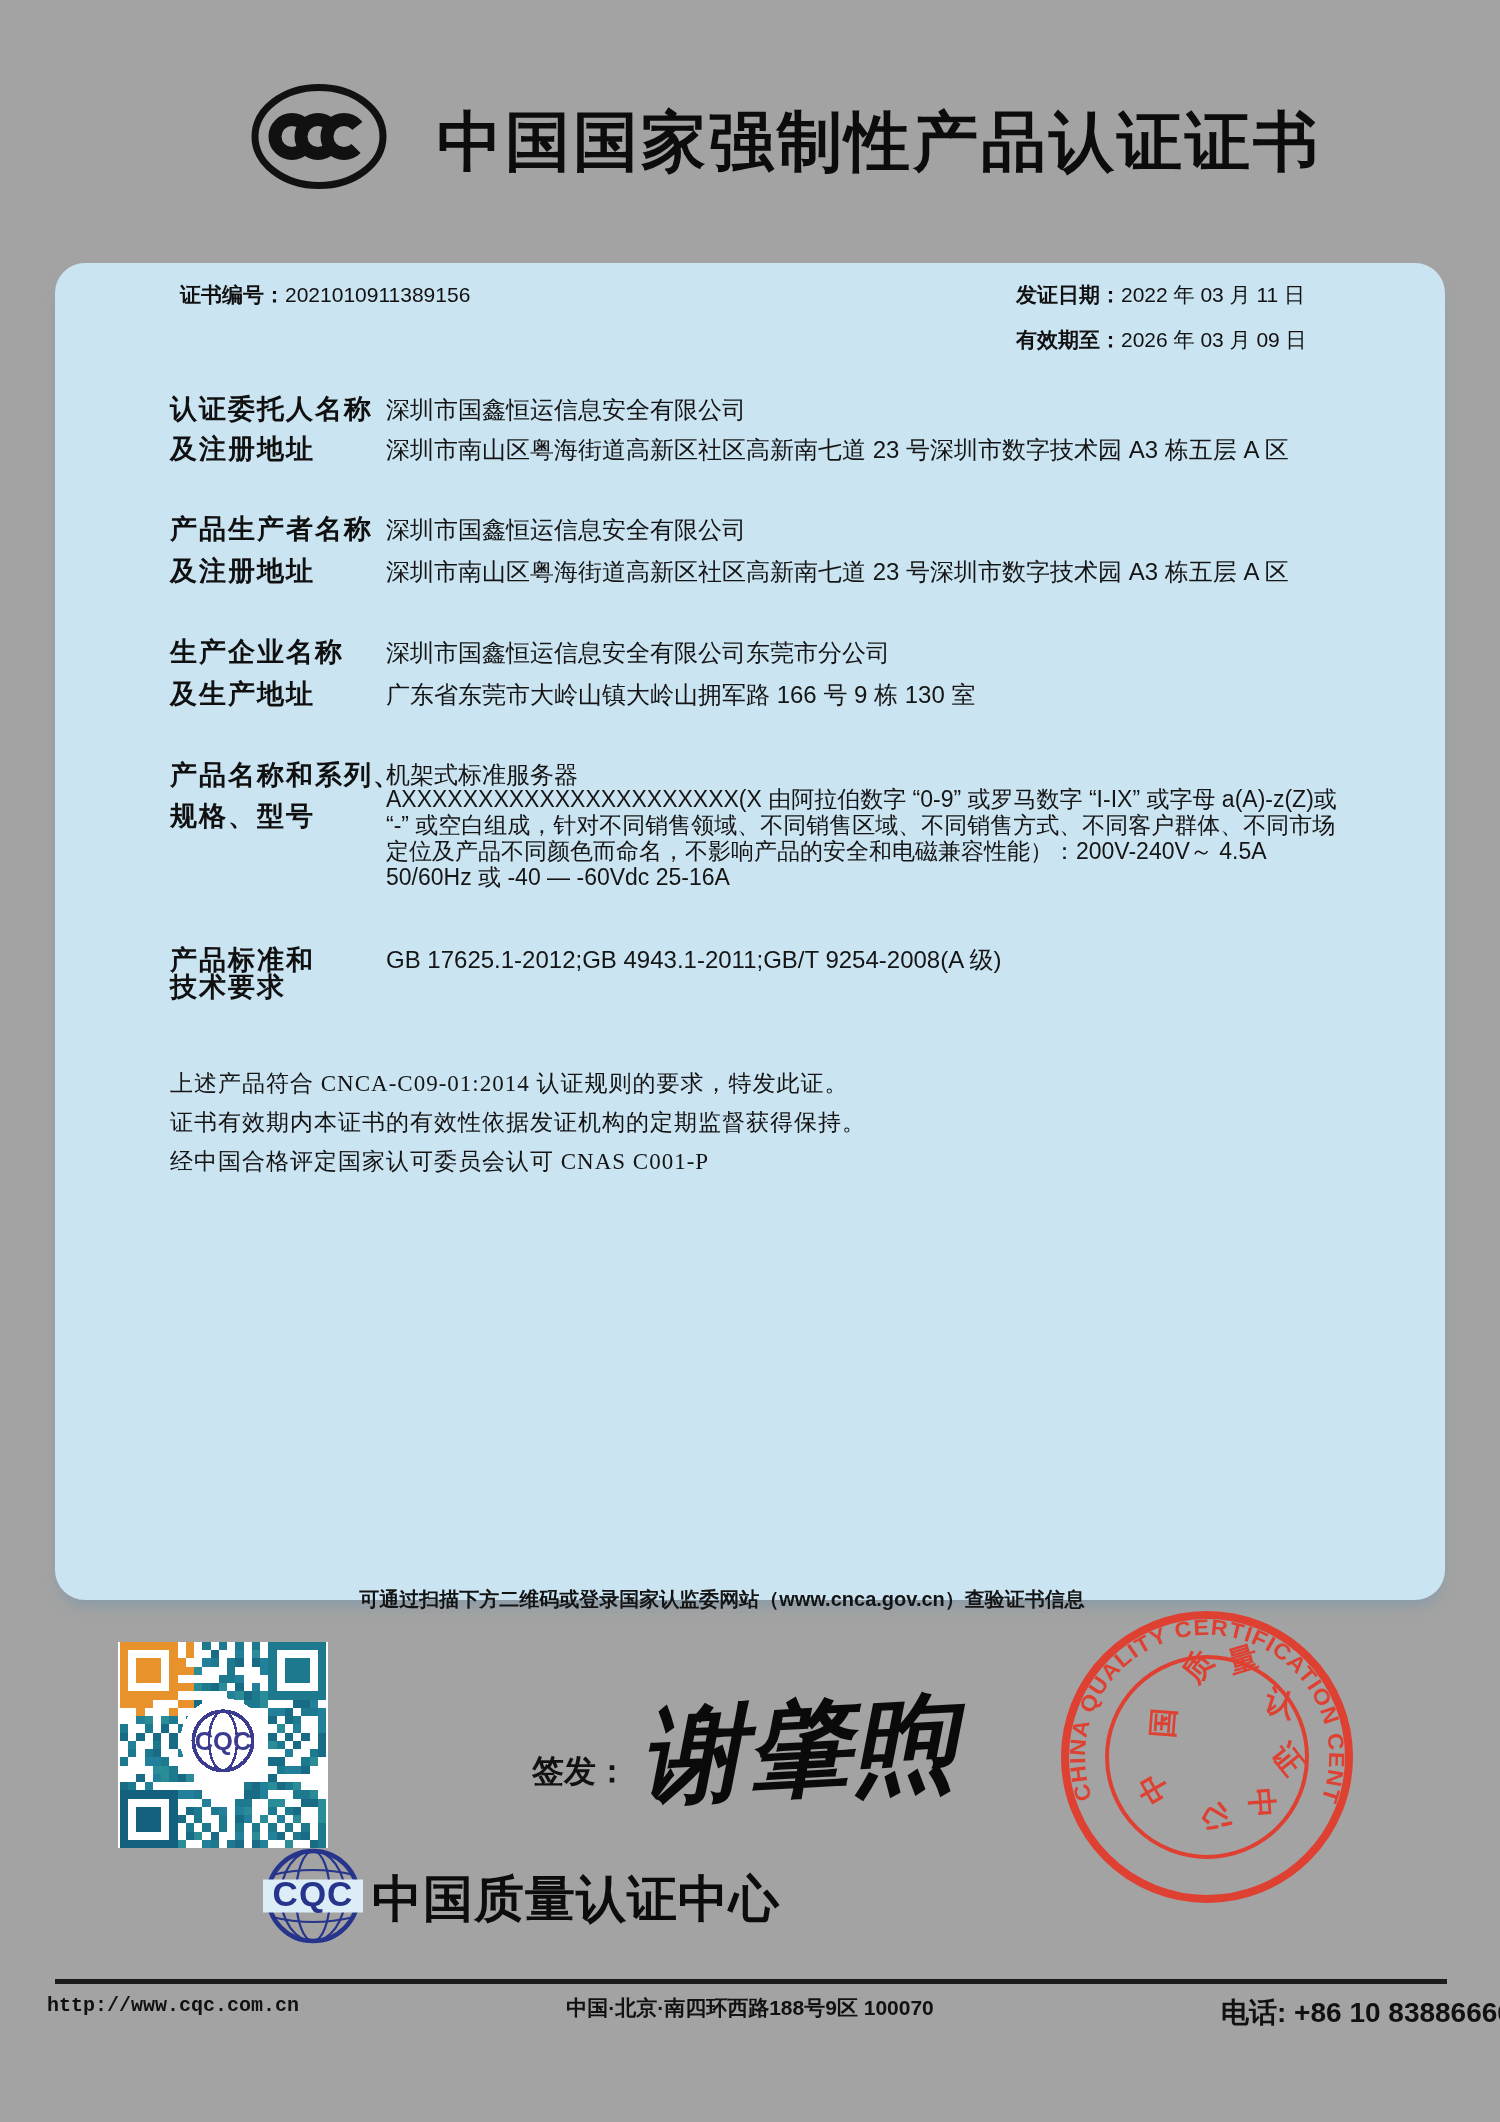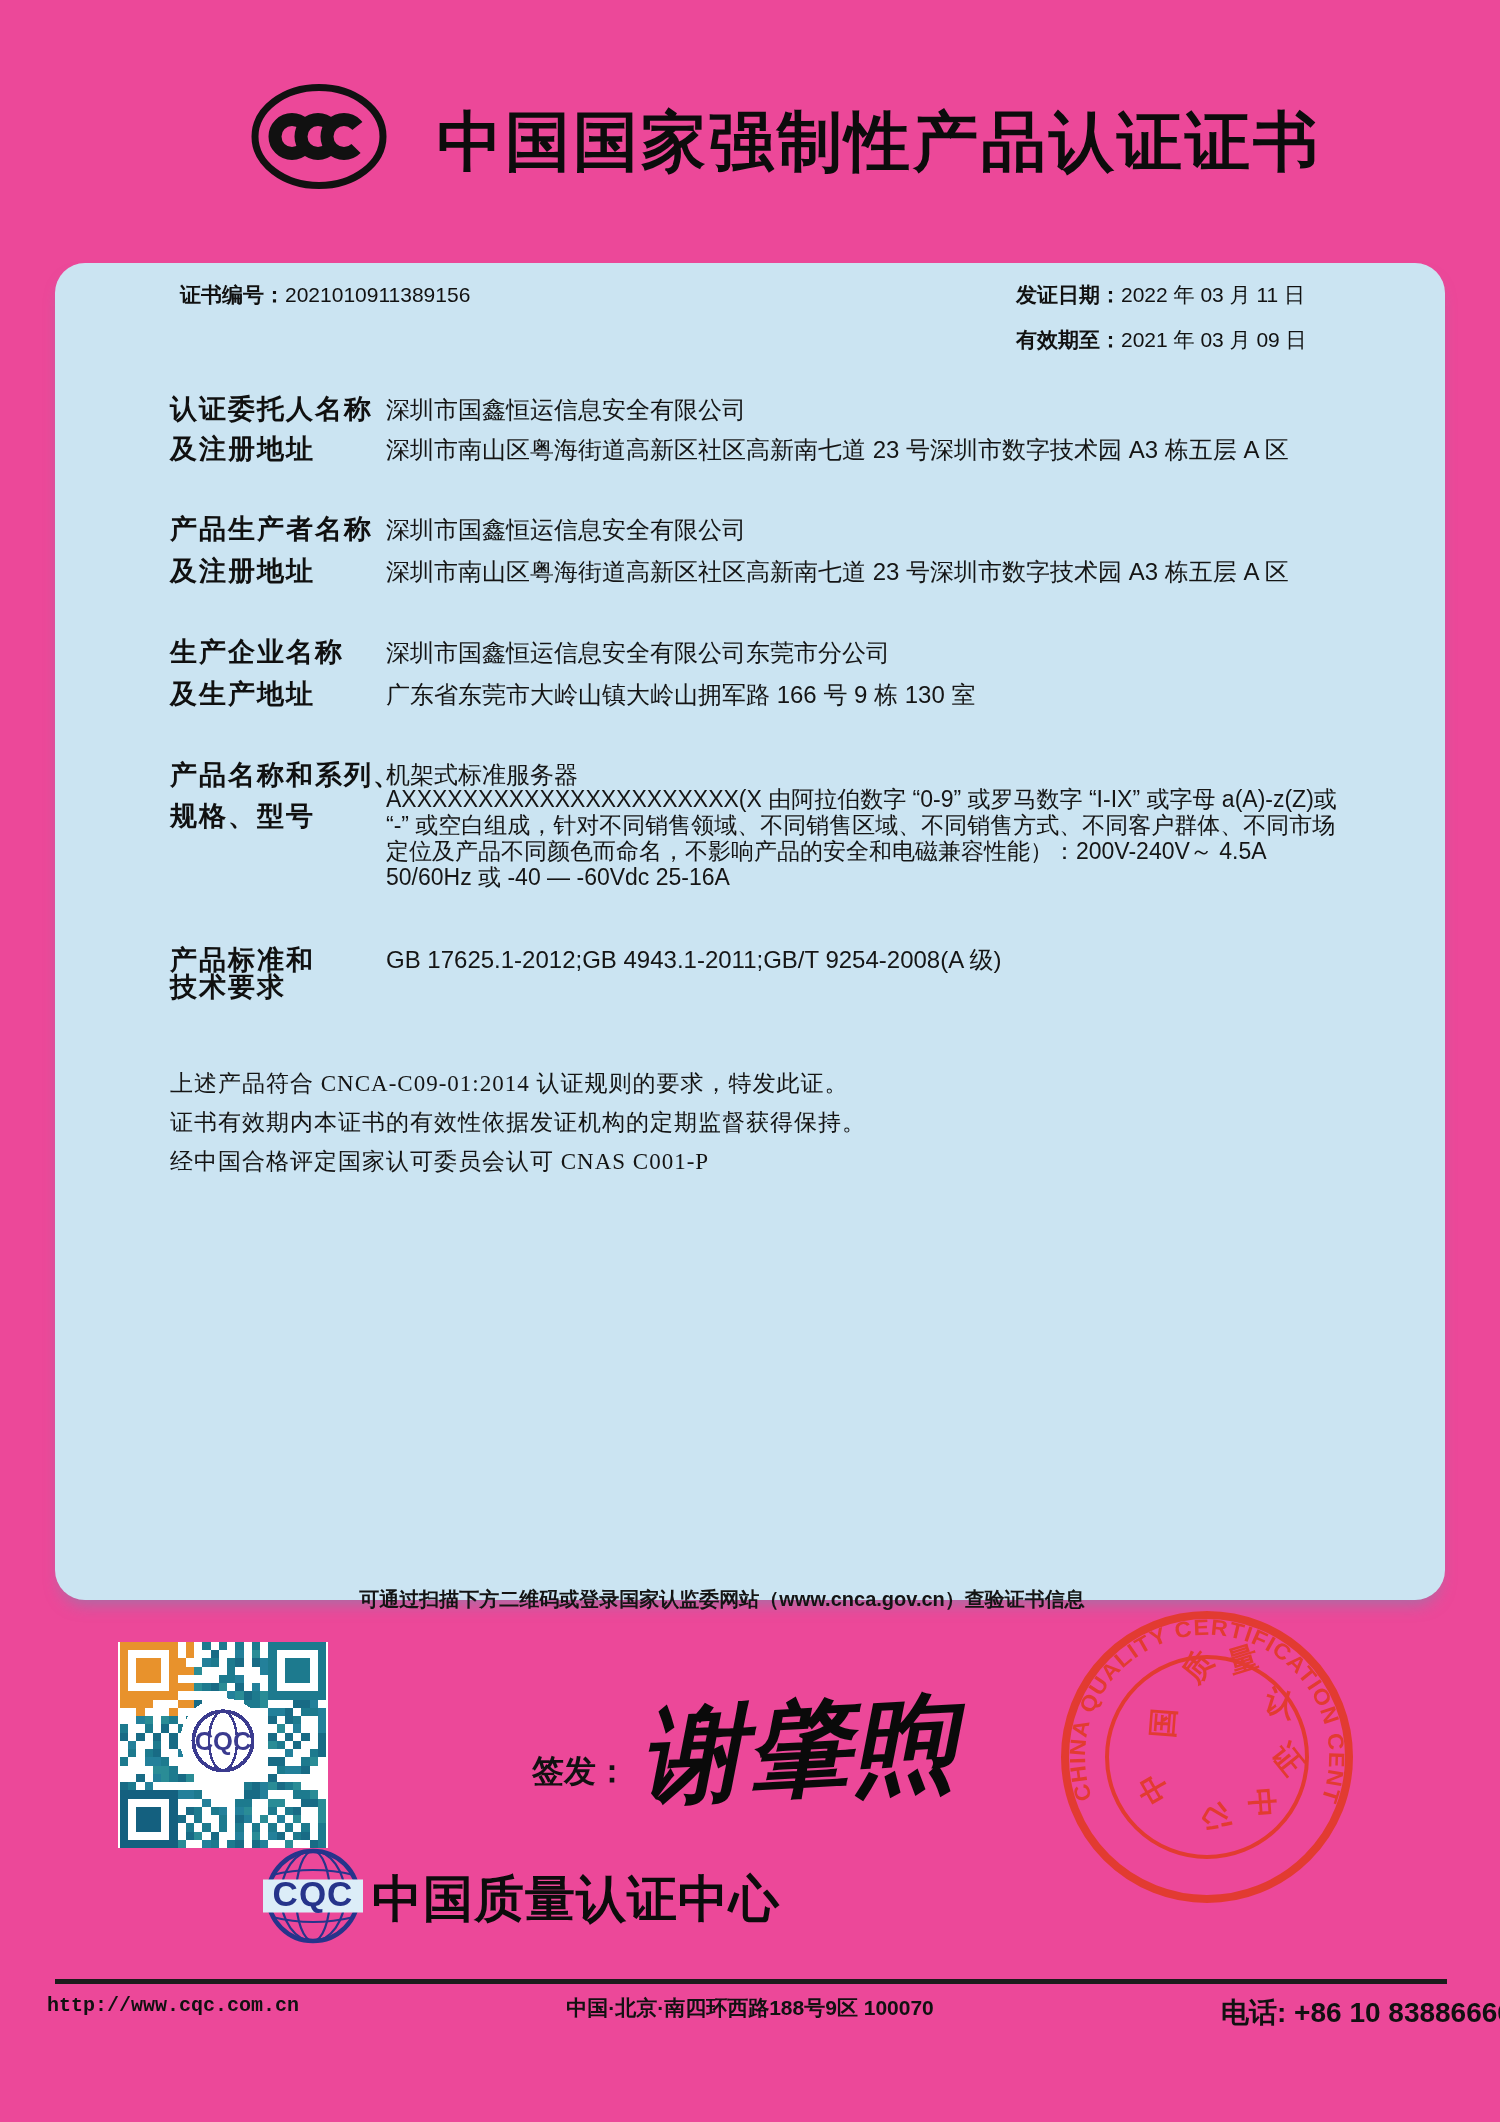--- a/index.html
+++ b/index.html
@@ -1,17 +1,17 @@
 <!DOCTYPE html>
 <html><head>
 <meta charset="utf-8">
 <style>
   html,body{margin:0;padding:0;}
   body{font-family:"Liberation Sans","DejaVu Sans",sans-serif;}
-  .page{position:relative;width:1500px;height:2122px;background:#ec4899;overflow:hidden;color:#111;}
+  .page{position:relative;width:1500px;height:2122px;background:#a3a3a3;overflow:hidden;color:#111;}
   .abs{position:absolute;}
   .panel{position:absolute;left:55px;top:263px;width:1390px;height:1337px;background:#cbe4f2;
          border-radius:30px;box-shadow:0 10px 16px -6px rgba(105,145,175,.55);}
   .title{font-size:65px;font-weight:800;letter-spacing:3px;color:#0c0c0c;white-space:nowrap;}
   .kai{font-family:"Liberation Serif","DejaVu Serif",serif;}
   .certno-row{font-size:21px;white-space:nowrap;}
   .certno-row .lb{font-weight:700;}
   .date-row{font-size:21px;white-space:nowrap;}
   .date-row .lb{font-weight:700;}
   .flabel{font-size:27px;font-weight:700;letter-spacing:2px;white-space:nowrap;color:#101010;}
@@ -48,21 +48,21 @@
   <div class="panel">
 
     <div class="abs certno-row" style="left:125px;top:18px;">
       <span class="lb kai">证书编号：</span><span>2021010911389156</span>
     </div>
 
     <div class="abs date-row" style="left:961px;top:18px;">
       <span class="lb kai">发证日期：</span><span>2022 年 03 月 11 日</span>
     </div>
     <div class="abs date-row" style="left:961px;top:63px;">
-      <span class="lb kai">有效期至：</span><span>2021 年 03 月 09 日</span>
+      <span class="lb kai">有效期至：</span><span>2026 年 03 月 09 日</span>
     </div>
 
     <div class="abs flabel" style="left:115px;top:128px;">认证委托人名称</div>
     <div class="abs fvalue" style="left:331px;top:131px;">深圳市国鑫恒运信息安全有限公司</div>
     <div class="abs flabel" style="left:115px;top:168px;">及注册地址</div>
     <div class="abs fvalue" style="left:331px;top:171px;">深圳市南山区粤海街道高新区社区高新南七道 23 号深圳市数字技术园 A3 栋五层 A 区</div>
 
     <div class="abs flabel" style="left:115px;top:248px;">产品生产者名称</div>
     <div class="abs fvalue" style="left:331px;top:251px;">深圳市国鑫恒运信息安全有限公司</div>
     <div class="abs flabel" style="left:115px;top:290px;">及注册地址</div>

